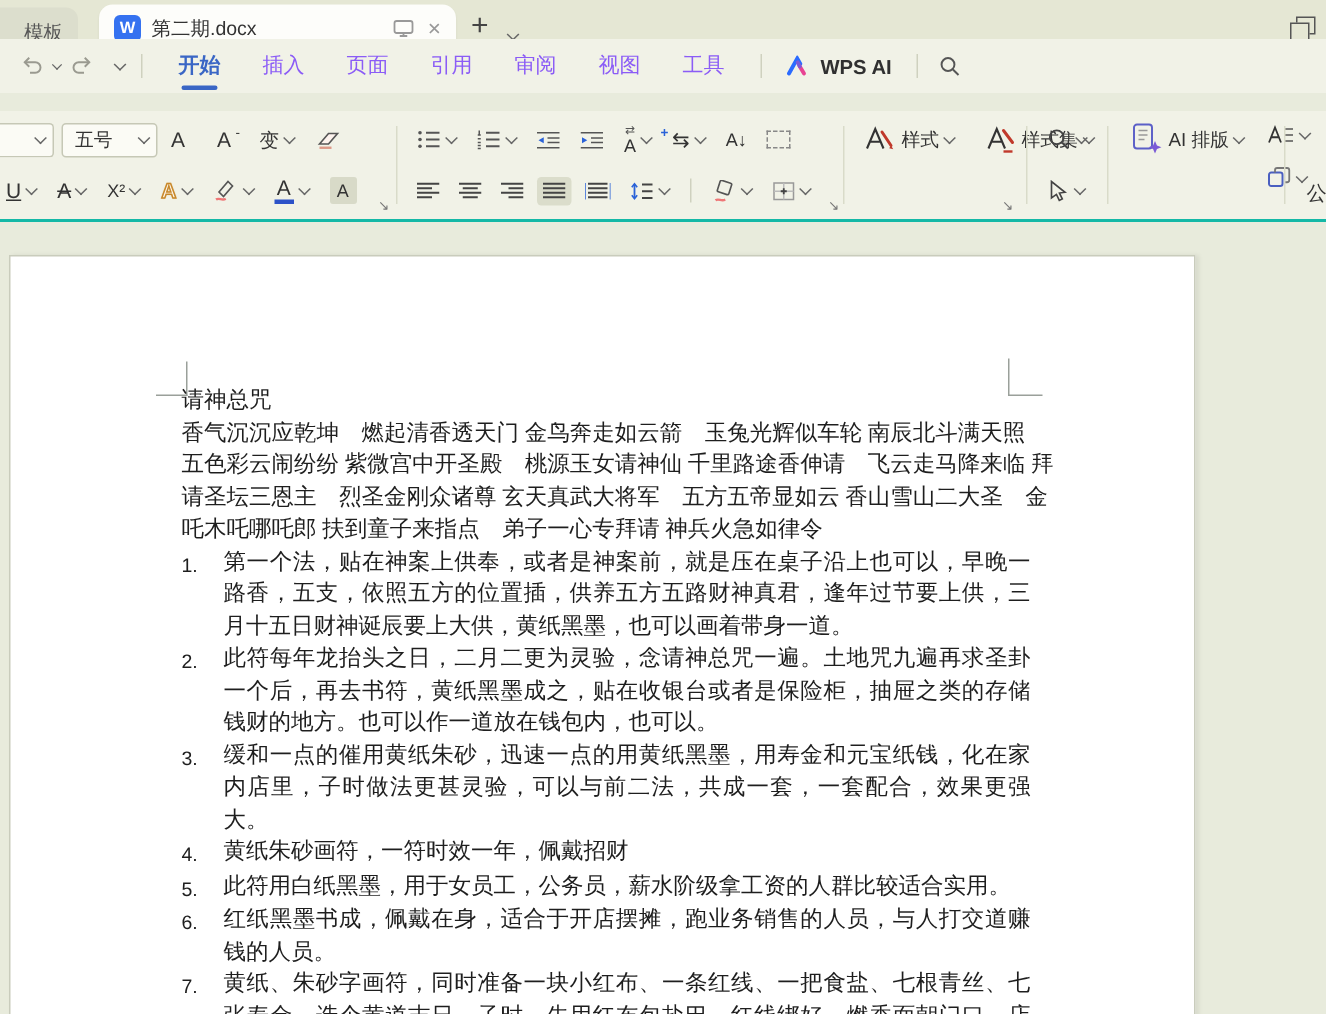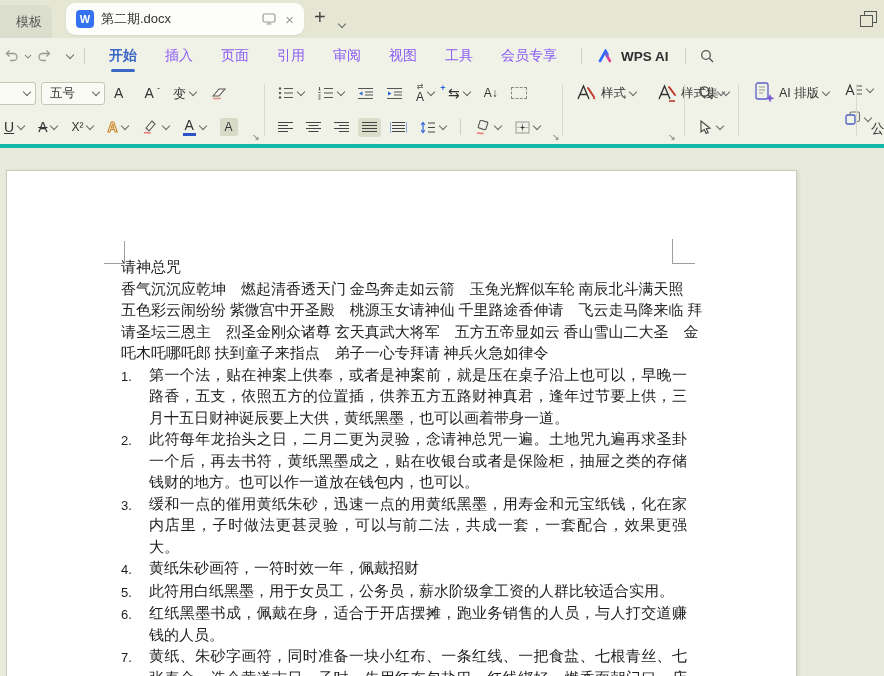--- a/index.html
+++ b/index.html
@@ -17,36 +17,36 @@
   .tab-title { font-size:13px; color:#333; margin-left:7px; flex:1; white-space:nowrap; overflow:hidden; }
   .tab-doc .monitor { margin-right:9px; }
   .closex { color:#999; font-size:15px; line-height:1; cursor:default; }
   .plus { position:absolute; left:314px; top:6px; font-size:20px; font-weight:300; color:#444; }
   .tab-chev { position:absolute; left:338px; top:15px; }
   .restore { position:absolute; right:8px; top:11px; width:16px; height:15px; }
   .restore::before { content:""; position:absolute; left:4px; top:0; width:11px; height:10px; border:1.4px solid #555; background:#e5e7d4; }
   .restore::after  { content:""; position:absolute; left:0; top:4px; width:11px; height:10px; border:1.4px solid #555; background:#e5e7d4; }
 
   
-  .menubar { position:absolute; left:0; top:38px; width:884px; height:36px; background:#f1f2e7;
-             display:flex; align-items:center; }
+  .menubar { position:absolute; left:0; top:26px; width:884px; height:36px; background:#f1f2e7;
+             display:flex; align-items:center; padding-left:10px; }
   .mbtn { display:flex; align-items:center; padding:4px; color:#8a8a84; }
   .vsep { width:1px; height:16px; background:#cfd1bf; margin:0 10px; }
   .nav { font-size:14px; color:#8b5cf6; padding:0 14px; height:36px; display:flex; align-items:center; position:relative; cursor:default; }
   .nav.active { color:#3a66c5; font-weight:bold; }
   .nav.active::after { content:""; position:absolute; left:16px; right:16px; bottom:2px; height:3px; border-radius:2px; background:#3a66c5; }
   .wpsai { display:flex; align-items:center; gap:6px; font-size:13.5px; color:#303030; font-weight:bold; padding:0 6px; }
 
   
   .cv { width:8px; height:8px; display:inline-block; position:relative; }
   .cv::before { content:""; position:absolute; left:1px; top:0; width:5px; height:5px;
                 border-right:1.2px solid #666; border-bottom:1.2px solid #666; transform:rotate(45deg); }
 
   
-  .ribbon { position:absolute; left:0; top:74px; width:884px; height:74px; background:#f1f2e7; border-bottom:4px solid #14b8a6; }
+  .ribbon { position:absolute; left:0; top:74px; width:884px; height:74px; background:#f1f2e7; border-bottom:2px solid #14b8a6; }
   .row { position:absolute; display:flex; align-items:center; height:30px; gap:5px; }
   .r1 { top:4px; } .r2 { top:38px; }
   .vdiv { position:absolute; top:10px; height:52px; width:1px; background:#d9dbc9; }
   .rbtn { display:flex; align-items:center; gap:3px; padding:3px 4px; border-radius:3px; color:#333; font-size:13px; white-space:nowrap; }
   .rbtn.active { background:#dbddcb; }
   .combo { height:23px; border:1px solid #c6c8b6; background:#fbfbf5; border-radius:3px; display:flex; align-items:center;
            font-size:12.5px; color:#333; padding:0 4px 0 8px; gap:6px; }
   .combo.name { width:36px; border-left:none; border-radius:0 3px 3px 0; justify-content:flex-end; }
   .combo.size { width:64px; justify-content:space-between; }
   .glyph { font-size:14px; color:#333; line-height:1; }
@@ -119,21 +119,20 @@
   </span>
   <span class="cv" style="margin-left:10px"></span>
   <span class="vsep"></span>
   <span class="nav active">开始</span>
   <span class="nav">插入</span>
   <span class="nav">页面</span>
   <span class="nav">引用</span>
   <span class="nav">审阅</span>
   <span class="nav">视图</span>
   <span class="nav">工具</span>
-  <span class="nav">会员专享</span>
   <span class="vsep"></span>
   <span class="wpsai">
     <svg width="17" height="14" viewBox="0 0 17 14">
       <path d="M2 12 L7.5 2 L9.5 5.5" fill="none" stroke="#2b6bff" stroke-width="2.6" stroke-linecap="round"></path>
       <path d="M9 7 L12 12" fill="none" stroke="#e84393" stroke-width="2.6" stroke-linecap="round"></path>
       <path d="M7.8 4.6 L9.2 7.2" fill="none" stroke="#7b5bd6" stroke-width="2.6" stroke-linecap="round"></path>
     </svg>
     <span>WPS AI</span>
   </span>
   <span class="vsep"></span>

